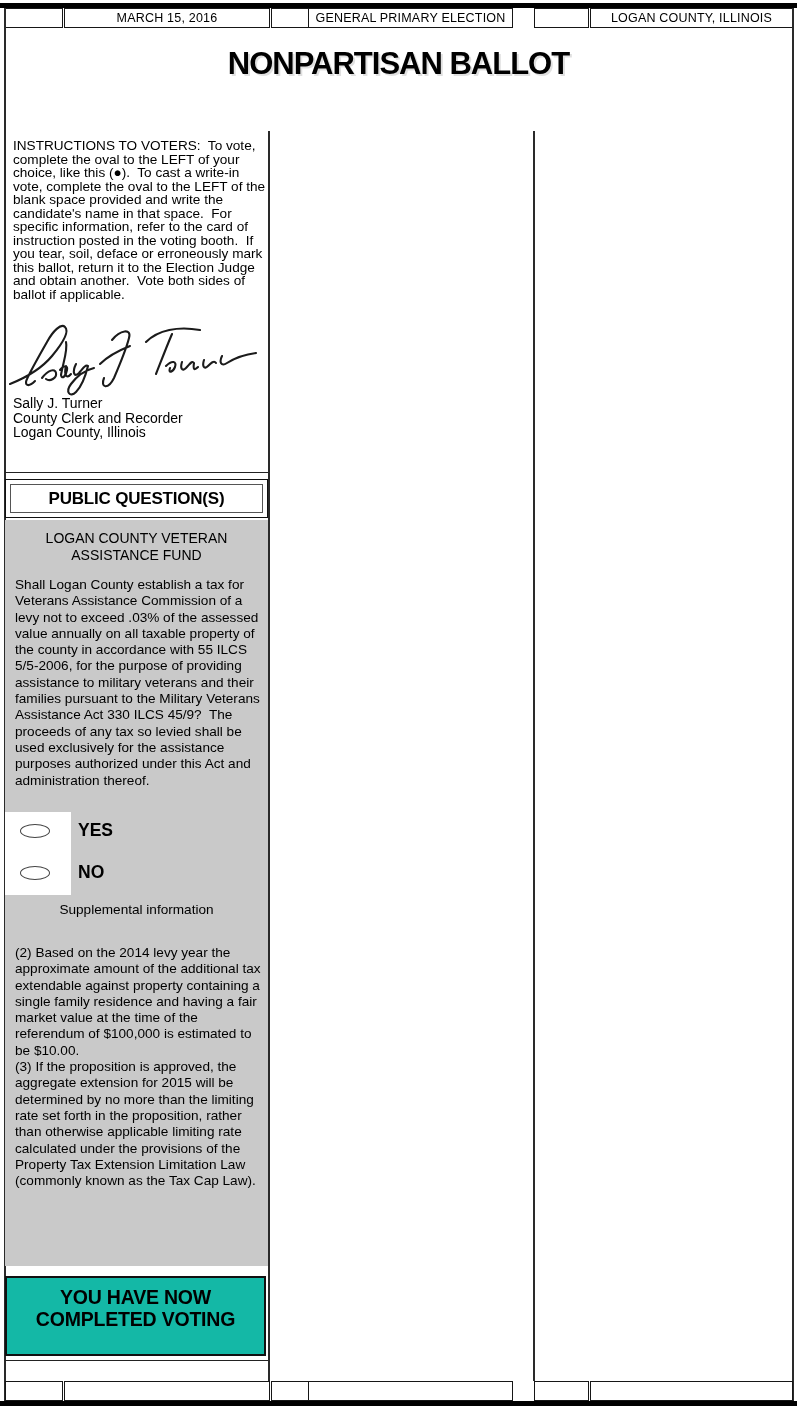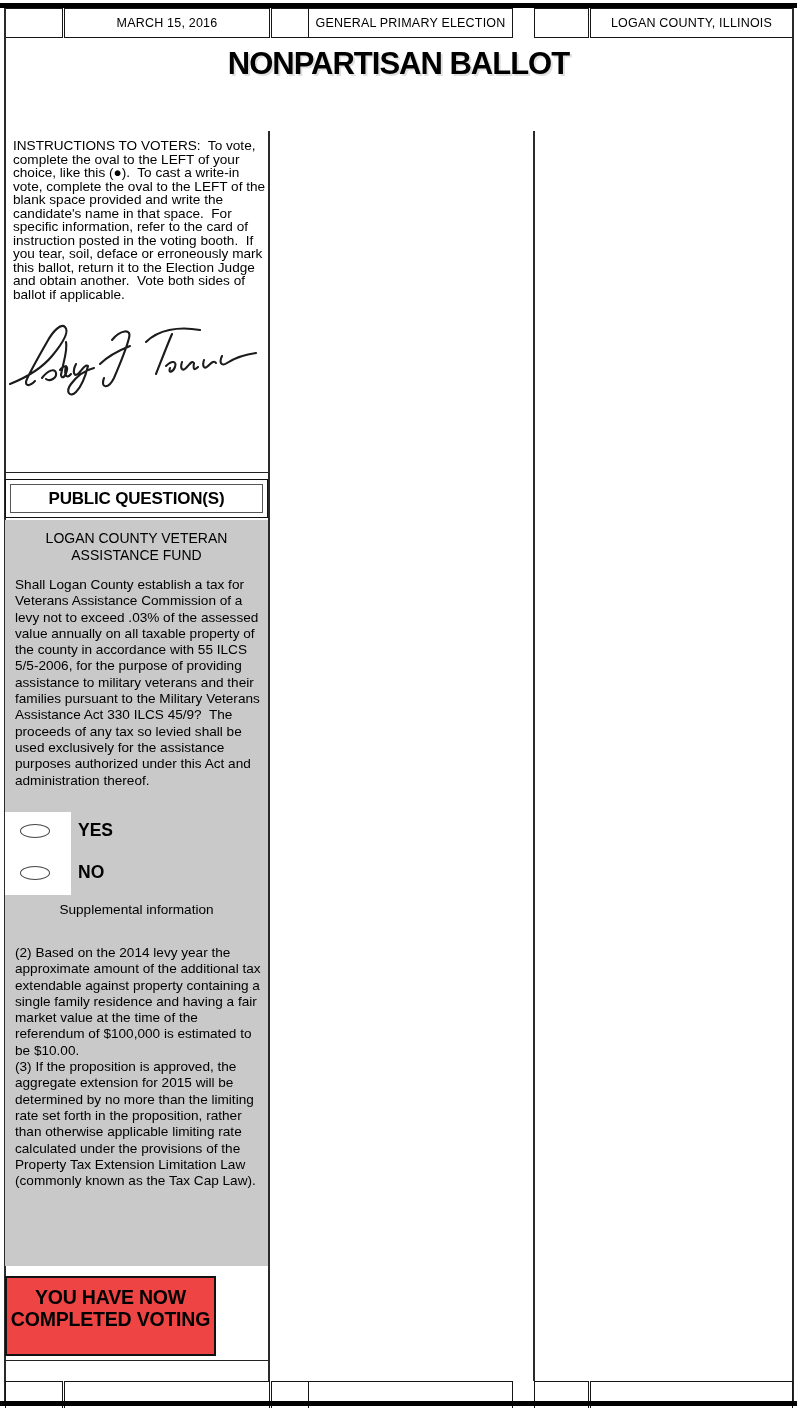--- a/index.html
+++ b/index.html
@@ -6,21 +6,21 @@
   html,body { background:#ffffff; }
   body { font-family:"Liberation Sans", sans-serif; color:#000; }
   .page { position:relative; width:800px; height:1408px; background:#fff; overflow:hidden; }
 
   
   .bar { position:absolute; left:0; width:797px; height:5px; background:#000; }
   .bar.top { top:3px; }
   .bar.bottom { top:1401px; }
 
   
-  .hcell { position:absolute; height:30px; background:#fff; border:1.5px solid #161616;
+  .hcell { position:absolute; height:20px; background:#fff; border:1.5px solid #161616;
            display:flex; align-items:center; justify-content:center;
            font-size:12.5px; letter-spacing:0.2px; white-space:nowrap; }
   .row-top .hcell { top:8px; }
   .row-bottom .hcell { top:1381px; }
   .c-a { left:5px;  width:58px; }
   .c-b { left:64px; width:206px; }
   .c-c { left:271px;width:56px; }
   .c-d { left:308px;width:205px; }
   .c-e { left:534px;width:55px; }
   .c-f { left:590px;width:203px; }
@@ -66,22 +66,22 @@
   .oval.no  { top:346px; }
   .opt-label { position:absolute; left:73px; font-weight:bold; font-size:17.5px; }
   .opt-label.yes { top:300px; }
   .opt-label.no  { top:342px; }
   .supp-head { position:absolute; top:382px; left:0; width:100%; text-align:center;
                font-size:13.6px; }
   .supp-text { position:absolute; left:10px; top:425px; width:246px;
                font-size:13.6px; line-height:16.3px; }
   .supp-text div { white-space:pre-wrap; }
 
-  .done-box { position:absolute; left:5px; top:1276px; width:211px; height:80px;
-              border:2px solid #111; background:#ef4444; text-align:center; padding-top:8px;
+  .done-box { position:absolute; left:5px; top:1276px; width:261px; height:80px;
+              border:2px solid #111; background:#14b8a6; text-align:center; padding-top:8px;
               font-weight:bold; font-size:19.5px; line-height:22px; letter-spacing:-0.2px; }
 </style>
 </head>
 <body>
 
 <div class="page">
 
   <div class="bar top"></div>
 
   <div class="row-top">
@@ -102,20 +102,25 @@
 
   <div class="instructions">INSTRUCTIONS TO VOTERS:  To vote, complete the oval to the LEFT of your choice, like this (●).  To cast a write-in vote, complete the oval to the LEFT of the blank space provided and write the candidate's name in that space.  For specific information, refer to the card of instruction posted in the voting booth.  If you tear, soil, deface or erroneously mark this ballot, return it to the Election Judge and obtain another.  Vote both sides of ballot if applicable.</div>
 
   <svg class="signature" width="252" height="78" viewBox="0 0 252 78" fill="none" stroke="#1b1b1b" stroke-width="2.1" stroke-linecap="round">
     <path d="M2,64 C22,56 34,48 44,36 C54,24 62,12 57,7 C53,3 45,11 39,22 C31,36 23,50 19,59 C16,65 20,68 27,61"></path>
     <path d="M34,58 C40,50 47,48 48,53 C49,58 42,62 38,59 M52,50 C56,45 60,45 59,50 C58,56 54,60 53,55 C55,43 60,30 58,22 M58,46 C56,54 58,60 63,54 M68,44 C64,52 66,58 71,53 C75,48 78,44 80,46 C78,54 74,66 68,72 C62,78 57,72 63,64 C69,56 78,50 86,48"></path>
     <path d="M104,20 C112,10 124,8 121,18 C118,30 112,44 106,58 C100,70 92,68 96,58 M92,44 C100,36 112,30 122,26"></path>
     <path d="M138,22 C150,10 170,6 192,10 M164,14 C158,28 152,44 148,54 M158,46 C164,40 169,41 167,47 C165,52 160,54 162,48 M174,42 C172,48 174,52 178,48 C182,44 184,40 186,43 C185,49 186,51 190,47 M196,40 C194,46 196,50 200,46 C203,43 206,40 208,43 M214,36 C211,42 213,47 219,43 C230,36 240,34 248,33"></path>
   </svg>
 
+  <div class="official">
+    <div>Sally J. Turner</div>
+    <div>County Clerk and Recorder</div>
+    <div>Logan County, Illinois</div>
+  </div>
 
   <div class="hr-col hr-1"></div>
 
   <div class="pq-box">
     <div class="pq-inner">PUBLIC QUESTION(S)</div>
   </div>
 
   <div class="gray-panel">
     <div class="q-title">
       <div>LOGAN COUNTY VETERAN</div>

